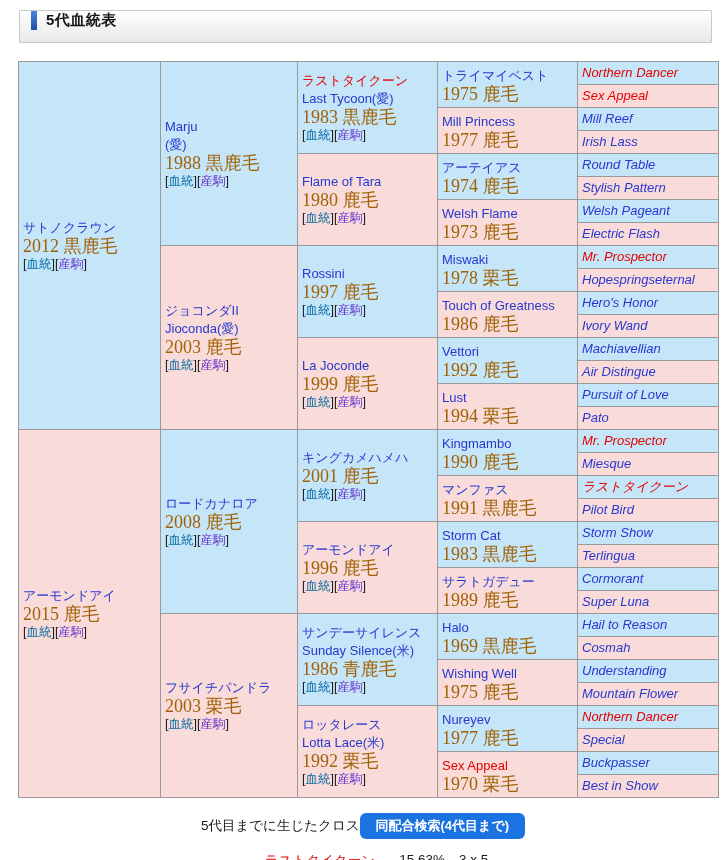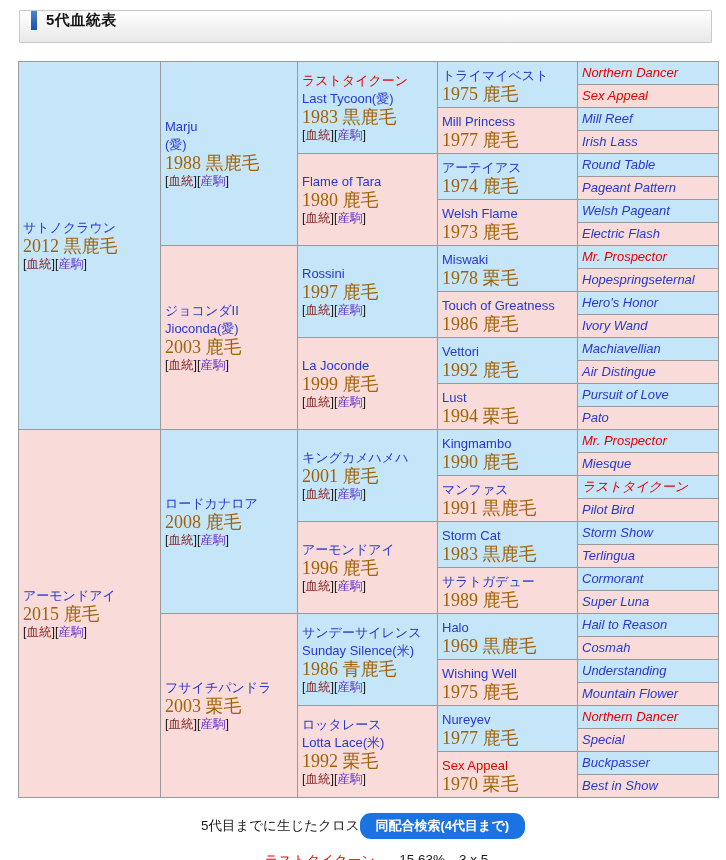--- a/index.html
+++ b/index.html
@@ -28,31 +28,31 @@
   }
   td.m{background:#c5e6f8;}
   td.f{background:#f9dcda;margin-left:38px;}
   td.gen5{height:19px;padding:0 4px;font-style:italic;}
   .line{line-height:18px;font-size:13px;white-space:nowrap;}
   a.horse{color:#2737cf;text-decoration:none;cursor:pointer;}
   .redname{color:#e60000 !important;}
   .detail{color:#a16207;font-size:18px;font-family:Liberation Serif, serif;}
   .plinks{font-size:12.5px;color:#1a1a1a;}
   .plinks a{text-decoration:none;cursor:pointer;}
-  .lnk-blood{color:#7f1d1d;}
+  .lnk-blood{color:#0369a1;}
   .lnk-off{color:#6633cc;}
 
   
   .cross-head{
     margin-top:15px;display:flex;justify-content:center;align-items:center;
     font-size:13.5px;color:#1a1a1a;
   }
   .pill{
     background:#1b73e2;color:#fff;font-weight:bold;font-size:13px;
-    border:none;border-radius:11px;padding:4px 16px;cursor:pointer;
+    border:none;border-radius:6px;padding:4px 16px;cursor:pointer;
     font-family:"Liberation Sans","DejaVu Sans",sans-serif;
   }
   .cross-list{
     margin-top:13px;display:grid;grid-template-columns:160px 56px 52px;
     column-gap:14px;row-gap:11px;justify-content:center;
     font-size:13.5px;color:#1a1a1a;
   }
   .cross-name{text-align:right;color:#e60000;cursor:pointer;}
   .cross-pct{text-align:right;}
   .cross-val{text-align:left;}
@@ -130,21 +130,21 @@
           <td class="m gen4" rowspan="2">
             <div class="line"><a class="horse">アーテイアス</a></div>
             <div class="line detail">1974 鹿毛</div>
           </td>
           <td class="m gen5" rowspan="1">
             <div class="line"><a class="horse">Round Table</a></div>
           </td>
         </tr>
         <tr>
           <td class="f gen5" rowspan="1">
-            <div class="line"><a class="horse">Pageant Pattern</a></div>
+            <div class="line"><a class="horse">Stylish Pattern</a></div>
           </td>
         </tr>
         <tr>
           <td class="f gen4" rowspan="2">
             <div class="line"><a class="horse">Welsh Flame</a></div>
             <div class="line detail">1973 鹿毛</div>
           </td>
           <td class="m gen5" rowspan="1">
             <div class="line"><a class="horse">Welsh Pageant</a></div>
           </td>

